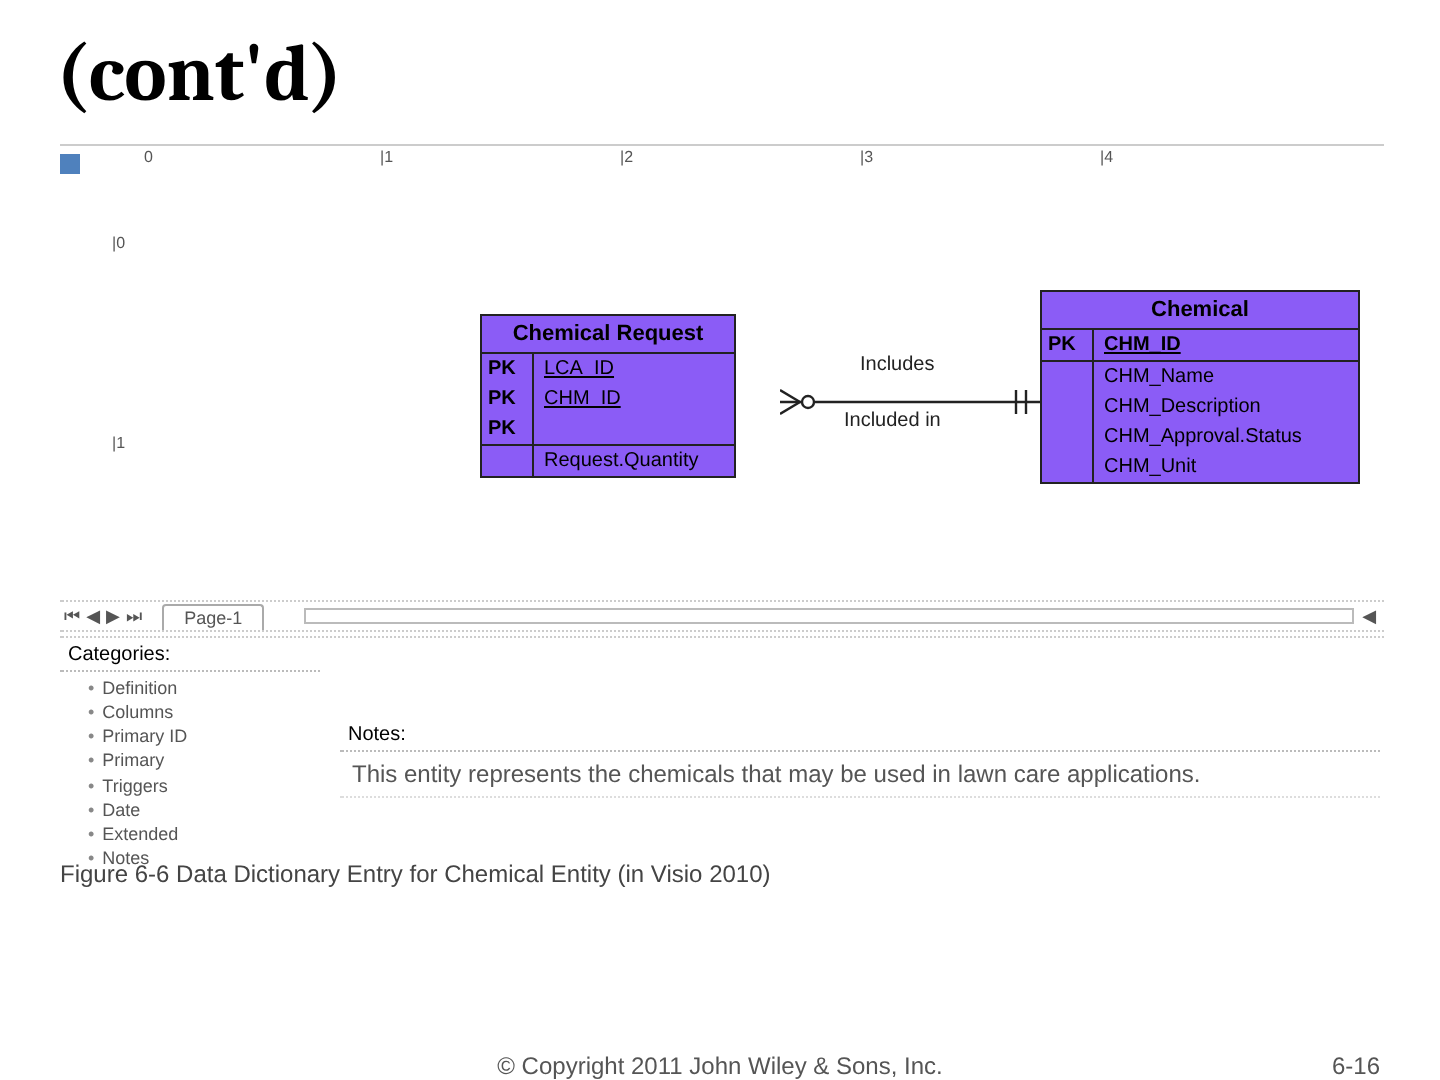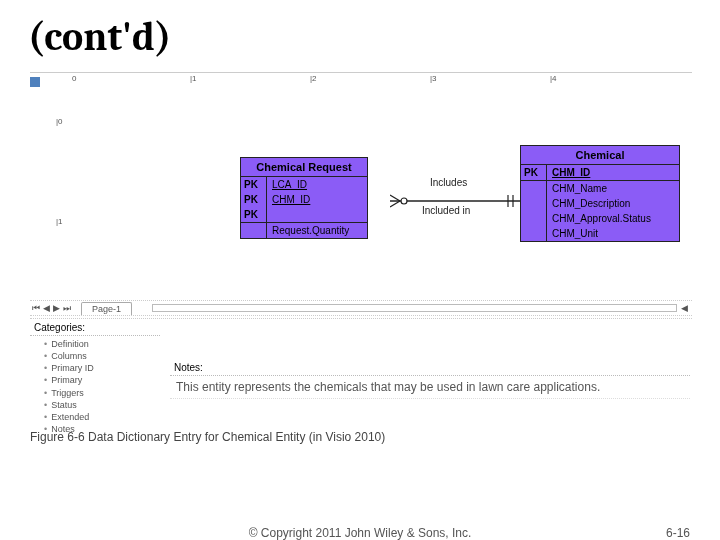--- a/index.html
+++ b/index.html
@@ -150,21 +150,21 @@
 
   <div class="lower">
     <div class="cats">
       <div class="cats-header">Categories:</div>
       <div class="cats-list">
         <div>Definition</div>
         <div>Columns</div>
         <div>Primary ID</div>
         <div>Primary</div>
         <div>Triggers</div>
-        <div>Status</div>
+        <div>Date</div>
         <div>Extended</div>
         <div>Notes</div>
       </div>
     </div>
     <div class="notes">
       <div class="notes-header">Notes:</div>
       <div class="notes-body">This entity represents the chemicals that may be used in lawn care applications.</div>
     </div>
   </div>
 

